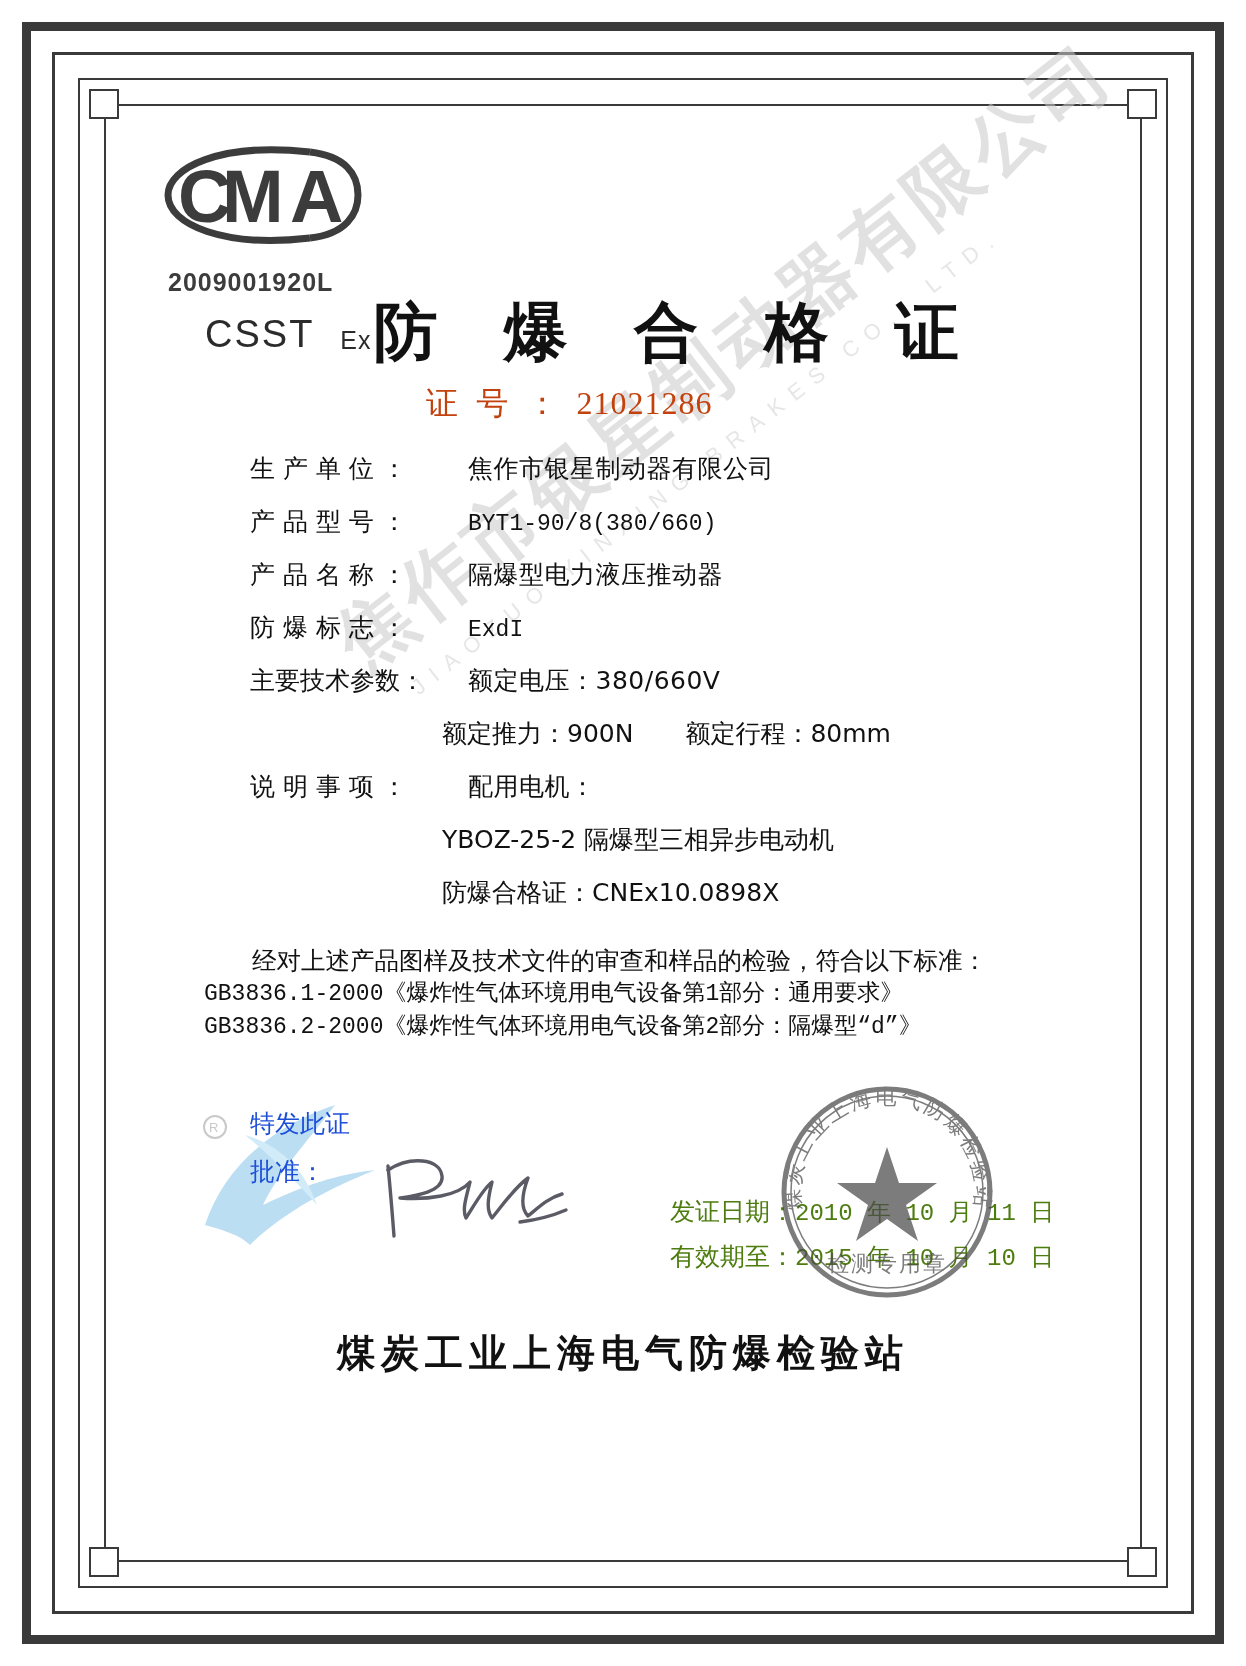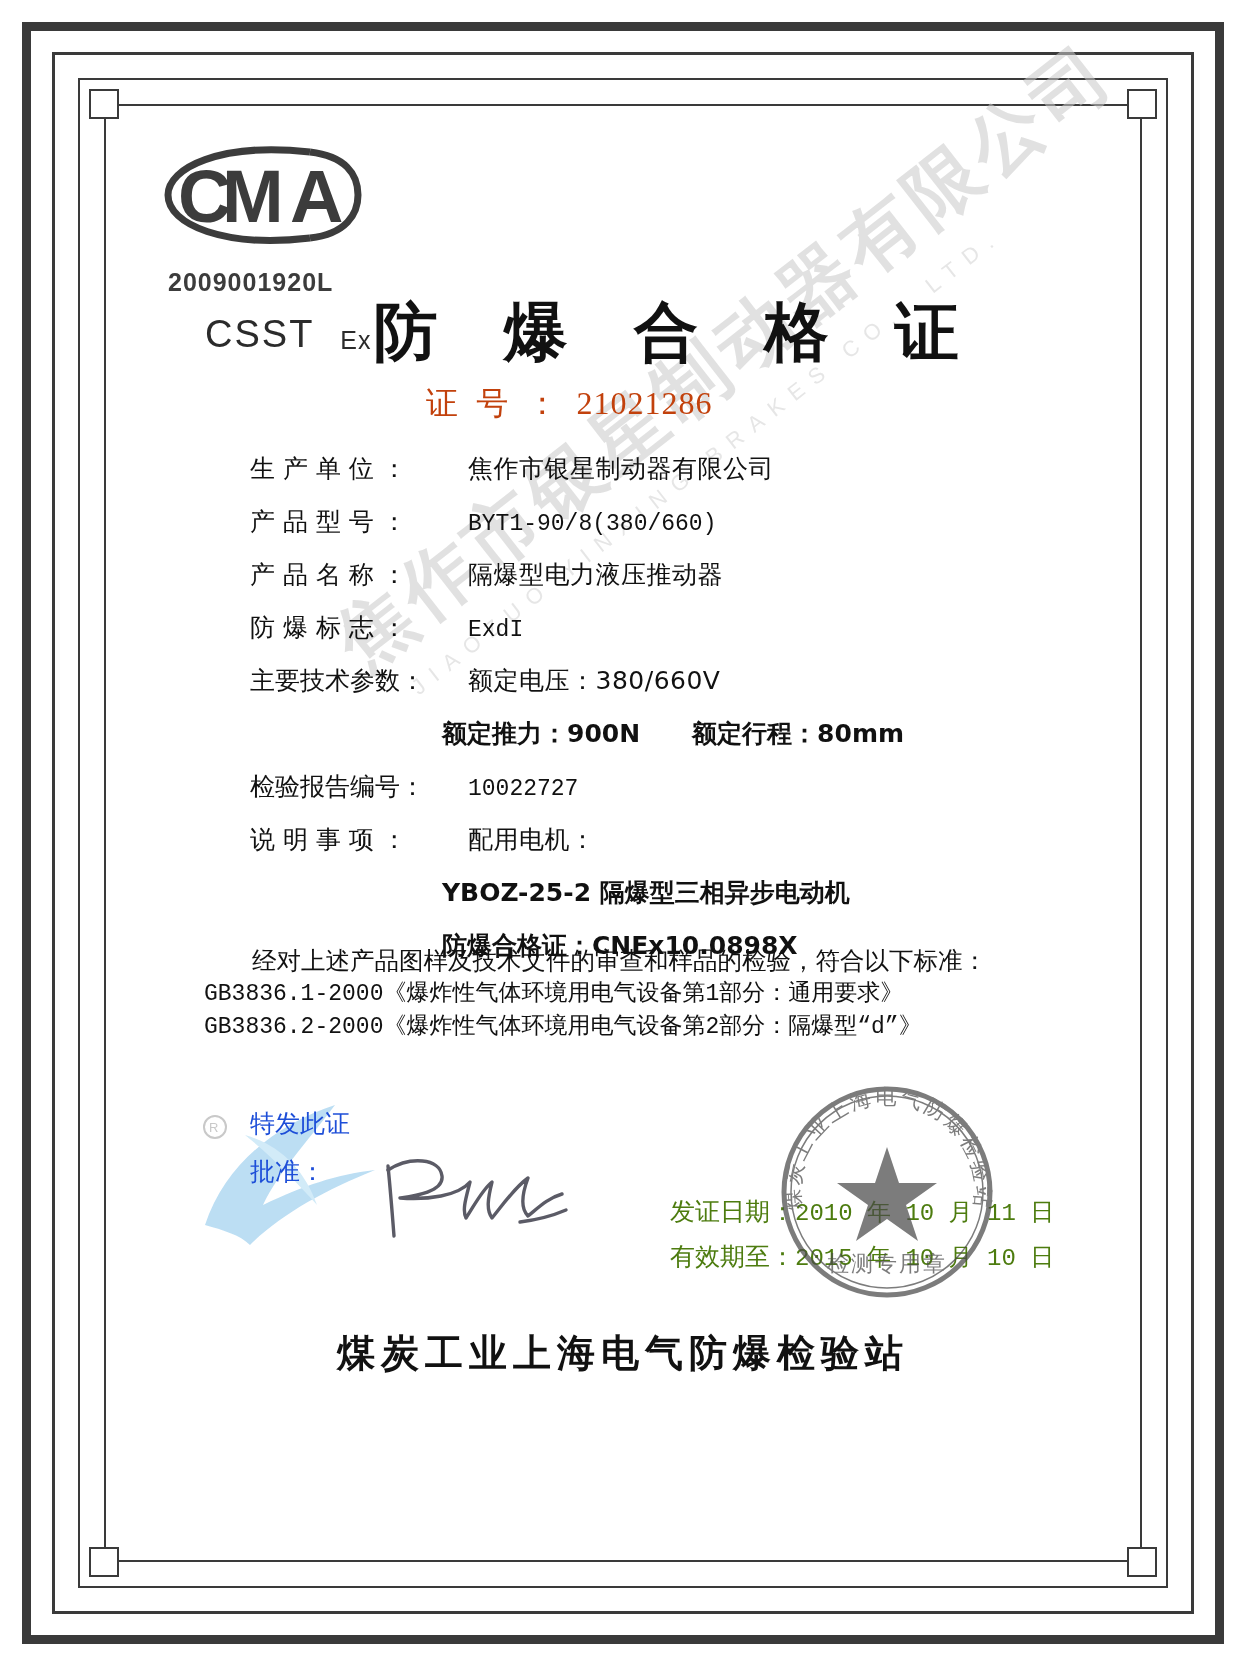--- a/index.html
+++ b/index.html
@@ -186,21 +186,20 @@
     font-family: "Liberation Mono", "DejaVu Sans Mono", monospace;
     font-size: 23px;
     letter-spacing: 0;
   }
   .subrow {
     display: flex;
     margin-left: 192px;
     margin-bottom: 20px;
     font-size: 25px;
     font-family: "DejaVu Sans", sans-serif;
-    font-weight: bold;
   }
   .subrow .gap { display: inline-block; width: 52px; }
   .mix { font-family: "DejaVu Sans", sans-serif; font-size: 25px; }
 
   
   .standards {
     position: absolute;
     left: 204px; top: 943px;
     width: 860px;
     font-family: "DejaVu Sans", sans-serif;
@@ -344,24 +343,20 @@
     <span class="label">主要技术参数：</span>
     <span class="value">额定电压：380/660V</span>
   </div>
 
   <div class="subrow">
     <span class="mix">额定推力：900N</span>
     <span class="gap"></span>
     <span class="mix">额定行程：80mm</span>
   </div>
 
-  <div class="row">
-    <span class="label">检验报告编号：</span>
-    <span class="value mono">10022727</span>
-  </div>
 
   <div class="row">
     <span class="label">说 明 事 项 ：</span>
     <span class="value">配用电机：</span>
   </div>
 
   <div class="subrow">
     <span class="mix">YBOZ-25-2 隔爆型三相异步电动机</span>
   </div>
 

